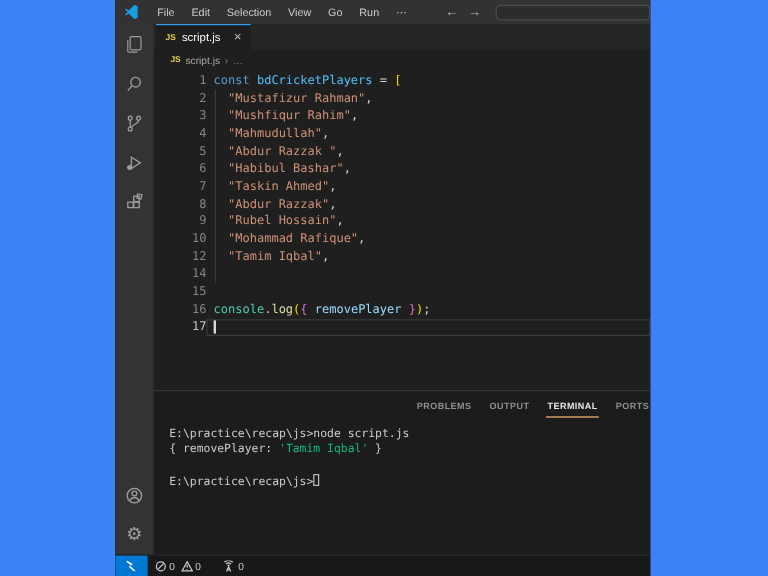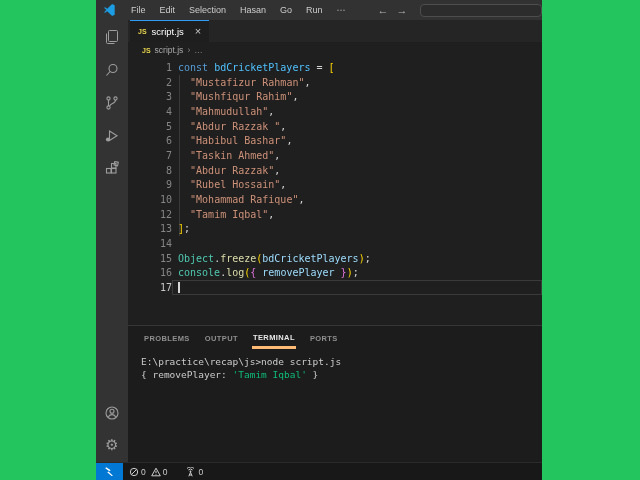--- a/index.html
+++ b/index.html
@@ -1,18 +1,18 @@
 <!DOCTYPE html>
 <html><head>
 <meta charset="utf-8">
 <style>
   * { margin:0; padding:0; box-sizing:border-box; }
   html,body { width:640px; height:480px; background:#000; overflow:hidden;
               font-family:"Liberation Sans", sans-serif; }
-  .stage { position:relative; width:640px; height:480px; background:#22c55e; }
+  .stage { position:relative; width:640px; height:480px; background:#3b82f6; }
   .window { position:absolute; left:96px; top:0; width:446px; height:480px;
             background:#1f1f1f; overflow:hidden; }
 
   
   .titlebar { position:absolute; left:0; top:0; width:100%; height:20px;
               background:#323233; display:flex; align-items:center; z-index:5; }
   .vscode-logo { width:12px; height:12px; margin:0 9px 0 8px; flex:0 0 auto; }
   .menus { display:flex; align-items:center; gap:2px; }
   .menu-item { color:#cccccc; font-size:9px; padding:2px 6px; border-radius:3px;
                white-space:nowrap; cursor:default; }
@@ -71,24 +71,24 @@
   .tk-cls { color:#4ec9b0; }
   .tk-fn  { color:#dcdcaa; }
   .ed-cursor { display:inline-block; width:1.5px; height:11px; background:#d7d7d7; }
   .indent-guide { position:absolute; left:51px; top:16.7px; width:1px;
                   height:161.7px; background:#3a3a3a; }
 
   
   .panel { position:absolute; left:32px; top:325px; right:0; height:137px;
            background:#1c1c1c; border-top:1px solid #363636; }
   .panel-tabs { display:flex; align-items:center; gap:13px; height:24px;
-                padding-left:15px; }
+                padding-left:30px;justify-content:flex-end; }
   .panel-tab { color:#8f8f8f; font-size:7.5px; font-weight:600;
                letter-spacing:.4px; padding:5px 1px 4px 1px; white-space:nowrap; }
-  .panel-tab.active { color:#e7e7e7; border-bottom:3px solid #fdba74; }
+  .panel-tab.active { color:#e7e7e7; border-bottom:1px solid #fdba74; }
   .terminal { padding:6px 0 0 13px; }
   .term-line { height:13px; color:#cccccc; font-size:9.5px;
                font-family:"DejaVu Sans Mono", monospace; white-space:pre; }
   .tk-tgreen { color:#0dbc79; }
   .term-cursor { display:inline-block; width:5px; height:10px;
                  border:1px solid #bdbdbd; vertical-align:-1px; }
 
   
   .statusbar { position:absolute; left:0; bottom:0; width:100%; height:18px;
                background:#181818; border-top:1px solid #2b2b2b; display:flex;
@@ -108,21 +108,21 @@
   <div class="window">
 
     <div class="titlebar">
       <svg class="vscode-logo" viewBox="0 0 12 12">
         <path d="M8.1 0 L3.2 4.8 L1.2 3.2 L0 3.75 L2.36 6 L0 8.25 L1.2 8.8 L3.2 7.2 L8.1 12 L10.7 10.7 V1.3 Z" fill="#1b9ce3"></path>
       </svg>
       <div class="menus" id="menus">
           <span class="menu-item">File</span>
           <span class="menu-item">Edit</span>
           <span class="menu-item">Selection</span>
-          <span class="menu-item">Hasan</span>
+          <span class="menu-item">View</span>
           <span class="menu-item">Go</span>
           <span class="menu-item">Run</span>
           <span class="menu-item">⋯</span>
         </div>
       <div class="nav-arrows">
         <span class="nav-arrow">←</span>
         <span class="nav-arrow">→</span>
       </div>
       <div class="command-center"></div>
     </div>
@@ -233,29 +233,24 @@
         </div>
         <div class="code-line">
           <span class="gutter">10</span>
           <span class="code"><span>  </span><span class="tk-str">"Mohammad Rafique"</span><span>,</span></span>
         </div>
         <div class="code-line">
           <span class="gutter">12</span>
           <span class="code"><span>  </span><span class="tk-str">"Tamim Iqbal"</span><span>,</span></span>
         </div>
         <div class="code-line">
-          <span class="gutter">13</span>
-          <span class="code"><span class="tk-b1">]</span><span>;</span></span>
-        </div>
-        <div class="code-line">
           <span class="gutter">14</span>
         </div>
         <div class="code-line">
           <span class="gutter">15</span>
-          <span class="code"><span class="tk-cls">Object</span><span>.</span><span class="tk-fn">freeze</span><span class="tk-b1">(</span><span class="tk-var">bdCricketPlayers</span><span class="tk-b1">)</span><span>;</span></span>
         </div>
         <div class="code-line">
           <span class="gutter">16</span>
           <span class="code"><span class="tk-cls">console</span><span>.</span><span class="tk-fn">log</span><span class="tk-b1">(</span><span class="tk-b2">{</span><span class="tk-var"> removePlayer </span><span class="tk-b2">}</span><span class="tk-b1">)</span><span>;</span></span>
         </div>
         <div class="code-line current">
           <span class="gutter">17</span>
           <span class="code"><span class="ed-cursor"></span></span>
         </div>
       </div>
@@ -264,20 +259,21 @@
       <div class="panel-tabs" id="panel-tabs">
           <div class="panel-tab">PROBLEMS</div>
           <div class="panel-tab">OUTPUT</div>
           <div class="panel-tab active">TERMINAL</div>
           <div class="panel-tab">PORTS</div>
         </div>
       <div class="terminal" id="terminal">
           <div class="term-line"><span>E:\practice\recap\js&gt;node script.js</span></div>
           <div class="term-line"><span>{ removePlayer: </span><span class="tk-tgreen">'Tamim Iqbal'</span><span> }</span></div>
           <div class="term-line"></div>
+          <div class="term-line"><span>E:\practice\recap\js&gt;</span><span class="term-cursor"></span></div>
         </div>
     </div>
 
     <div class="statusbar">
       <div class="remote">
         <svg width="11" height="11" viewBox="0 0 11 11">
           <path d="M2.2 1.2 L6.8 4.2 L4.4 5.5 L9 9.8 L7.6 10 L3.2 6.3 L5.4 5.2 L1.2 2.2 Z" fill="#ffffff"></path>
         </svg>
       </div>
       <div class="status-items">

